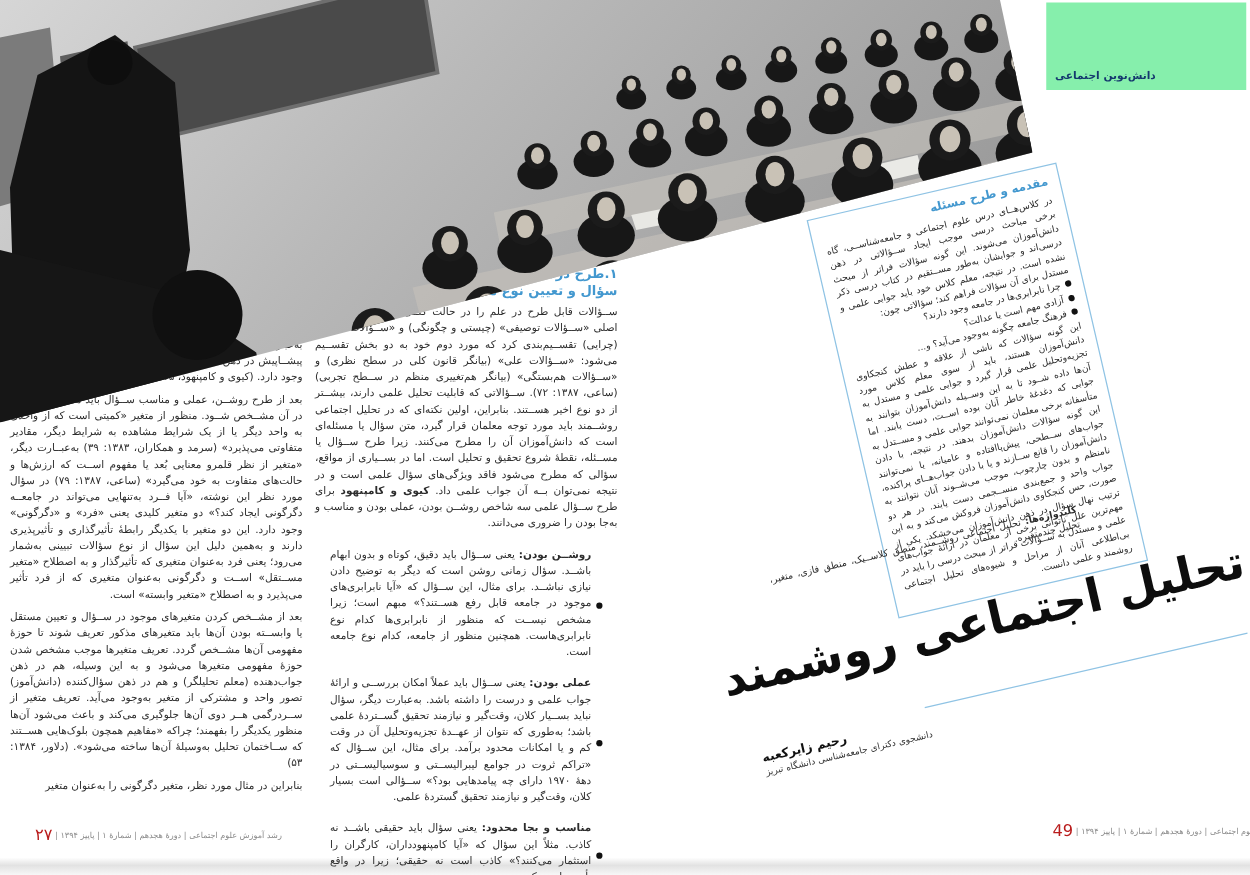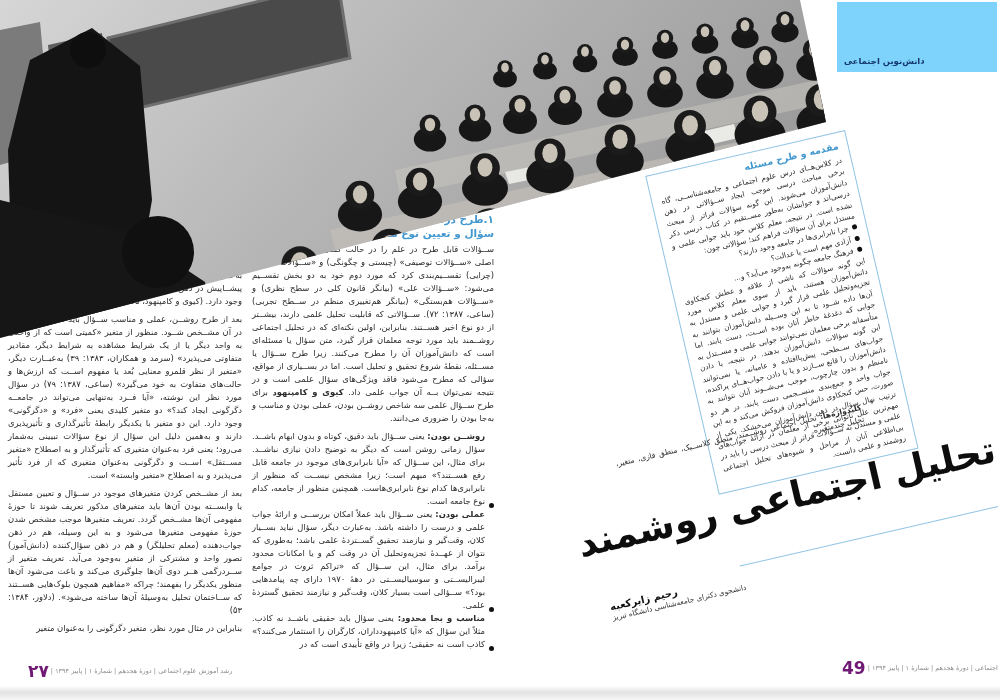--- a/index.html
+++ b/index.html
@@ -4,21 +4,21 @@
 <style>
   html,body{margin:0;padding:0;background:#ffffff;}
   .spread{position:relative;width:1000px;height:700px;overflow:hidden;
           font-family:"DejaVu Sans",sans-serif;background:#ffffff;}
   .bottom-edge{position:absolute;left:0;top:686px;width:1000px;height:14px;
                background:linear-gradient(#ffffff,#e2e2e2 45%,#f7f7f7);}
   
   .photo{position:absolute;left:0;top:0;z-index:5;}
   
   .tab{position:absolute;left:837px;top:2px;width:160px;height:70px;
-       background:#7dd3fc;z-index:6;}
+       background:#86efac;z-index:6;}
   .tab .tab-label{position:absolute;left:7px;bottom:6px;font-size:8.5px;
        font-weight:bold;color:#15386e;direction:rtl;}
   
   .rot{transform:rotate(-13deg);transform-origin:100% 0;position:absolute;direction:rtl;}
   .intro-box{left:640px;top:130px;width:185px;min-height:288px;
        border:1px solid #8fc3e4;padding:7px 9px 6px 9px;z-index:3;background:transparent;}
   .intro-box h3{margin:0 0 4px 0;font-size:9.5px;color:#4398cf;text-align:right;}
   .intro-box p{margin:0;font-size:7.4px;line-height:11.4px;color:#2b2b2b;
        text-align:justify;text-align-last:right;}
   .intro-box .blt{display:flex;direction:rtl;align-items:flex-start;
@@ -33,30 +33,30 @@
   .rule-blue{left:733px;top:506px;width:265px;height:1px;background:#8fc3e4;
       transform-origin:100% 50%;z-index:3;}
   .byline{left:605px;top:568px;width:150px;z-index:3;text-align:left;}
   .byline .author{font-size:10px;font-weight:bold;color:#111;text-align:left;}
   .byline .affil{font-size:7.3px;color:#333;margin-top:1px;text-align:left;}
   
   .col{position:absolute;direction:rtl;color:#2c2c2c;font-size:8.4px;line-height:13px;z-index:4;}
   .col p{margin:0 0 5px 0;text-align:justify;text-align-last:right;}
   .col h2{margin:0 0 3px 0;font-size:10.5px;line-height:14px;color:#4398cf;
       text-align:right;font-weight:bold;}
-  .col .blt{display:flex;direction:rtl;align-items:flex-end;margin:0;}
+  .col .blt{display:flex;direction:rtl;align-items:center;margin:12px;}
   .col .blt .dot{margin-top:4px;}
   .col .blt div{text-align:justify;text-align-last:right;}
   .col1{left:252px;top:212px;width:242px;}
   .col2{left:8px;top:243px;width:234px;}
   .stair{float:left;clear:left;height:13px;}
   
   .footer{position:absolute;z-index:6;direction:ltr;font-size:6.5px;color:#8a8a8a;
       white-space:nowrap;}
-  .footer .pg{font-size:17px;font-weight:bold;color:#701a75;vertical-align:middle;}
+  .footer .pg{font-size:13px;font-weight:normal;color:#b91c1c;vertical-align:middle;}
   .footer span{vertical-align:middle;}
   .f26{left:842px;top:658px;}
   .f27{left:28px;top:661px;}
 </style>
 </head>
 <body>
 
 <div class="spread">
 
   <div class="rot intro-box">

